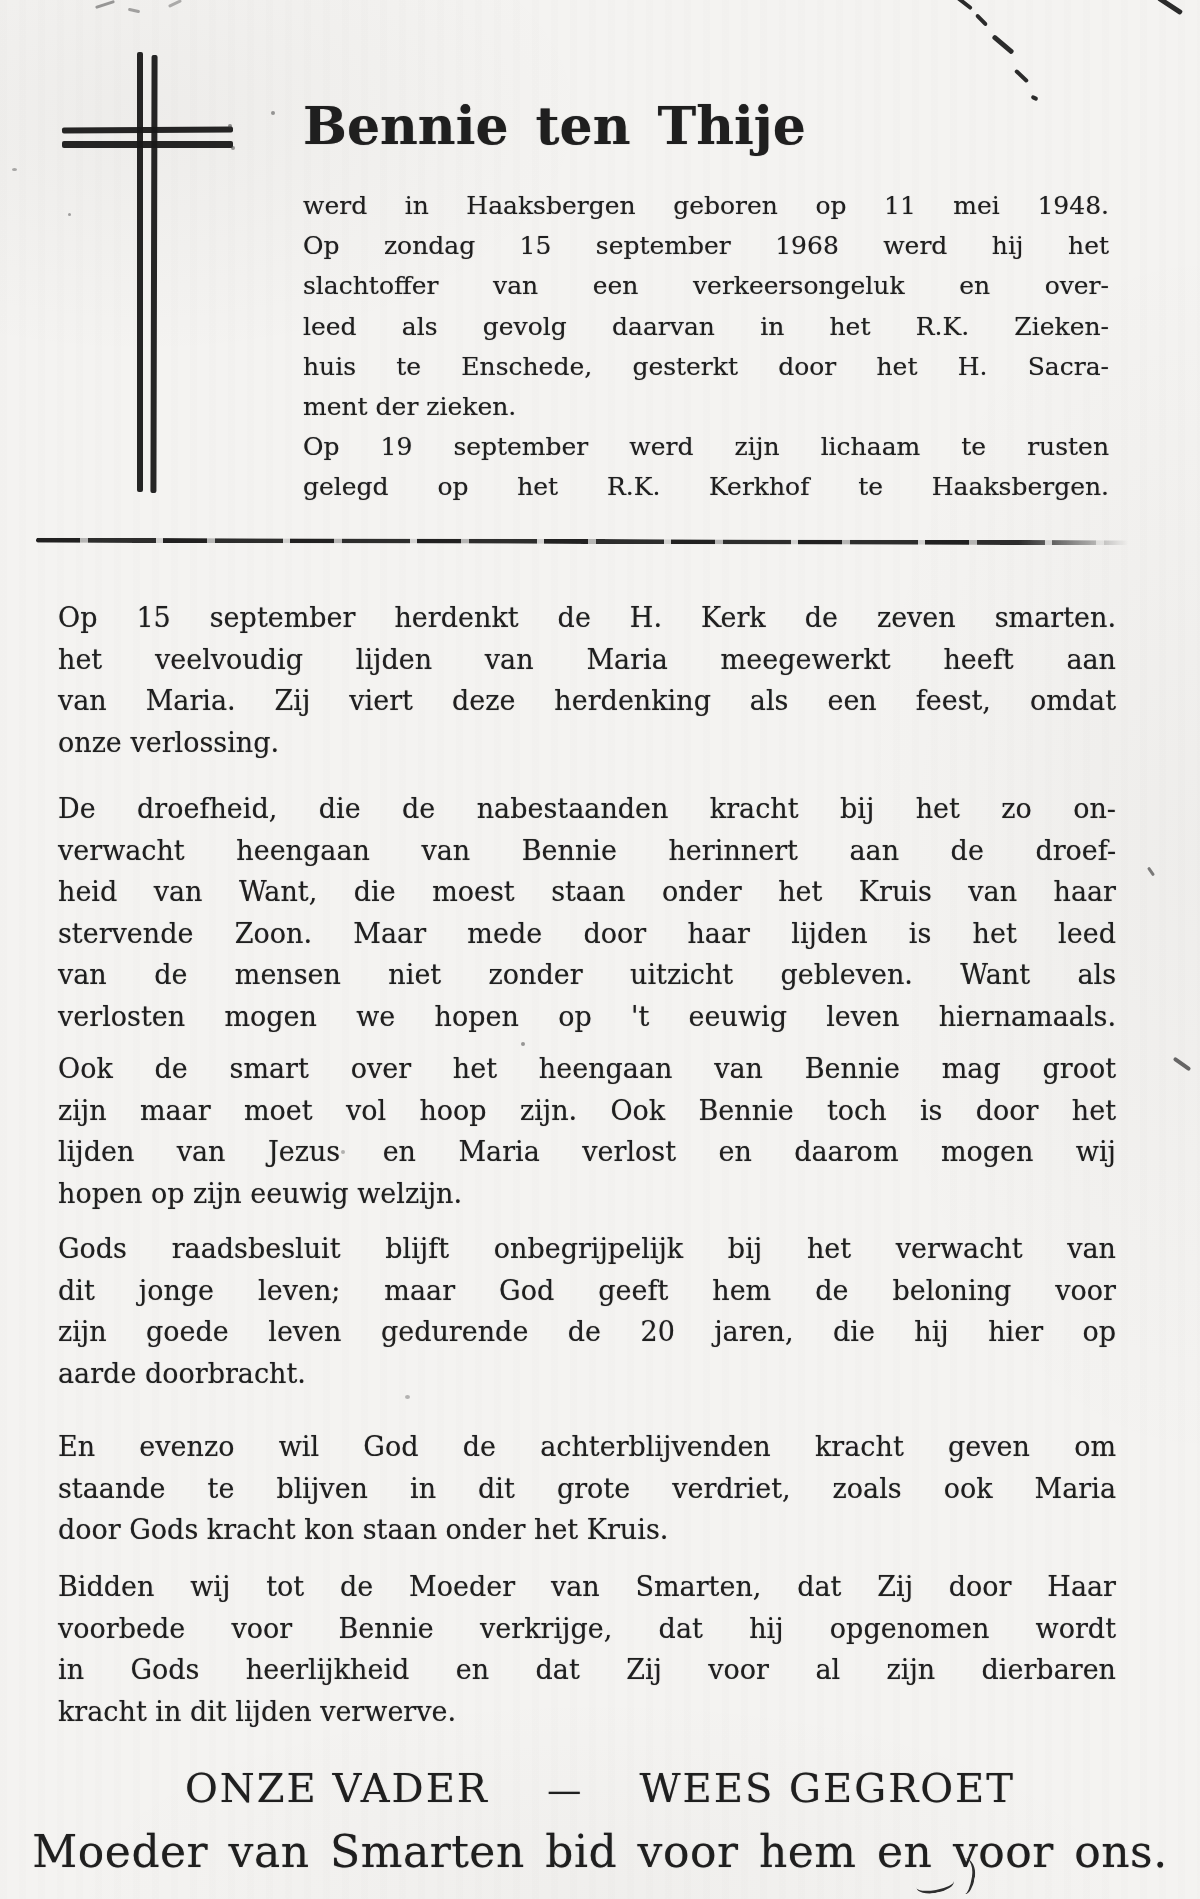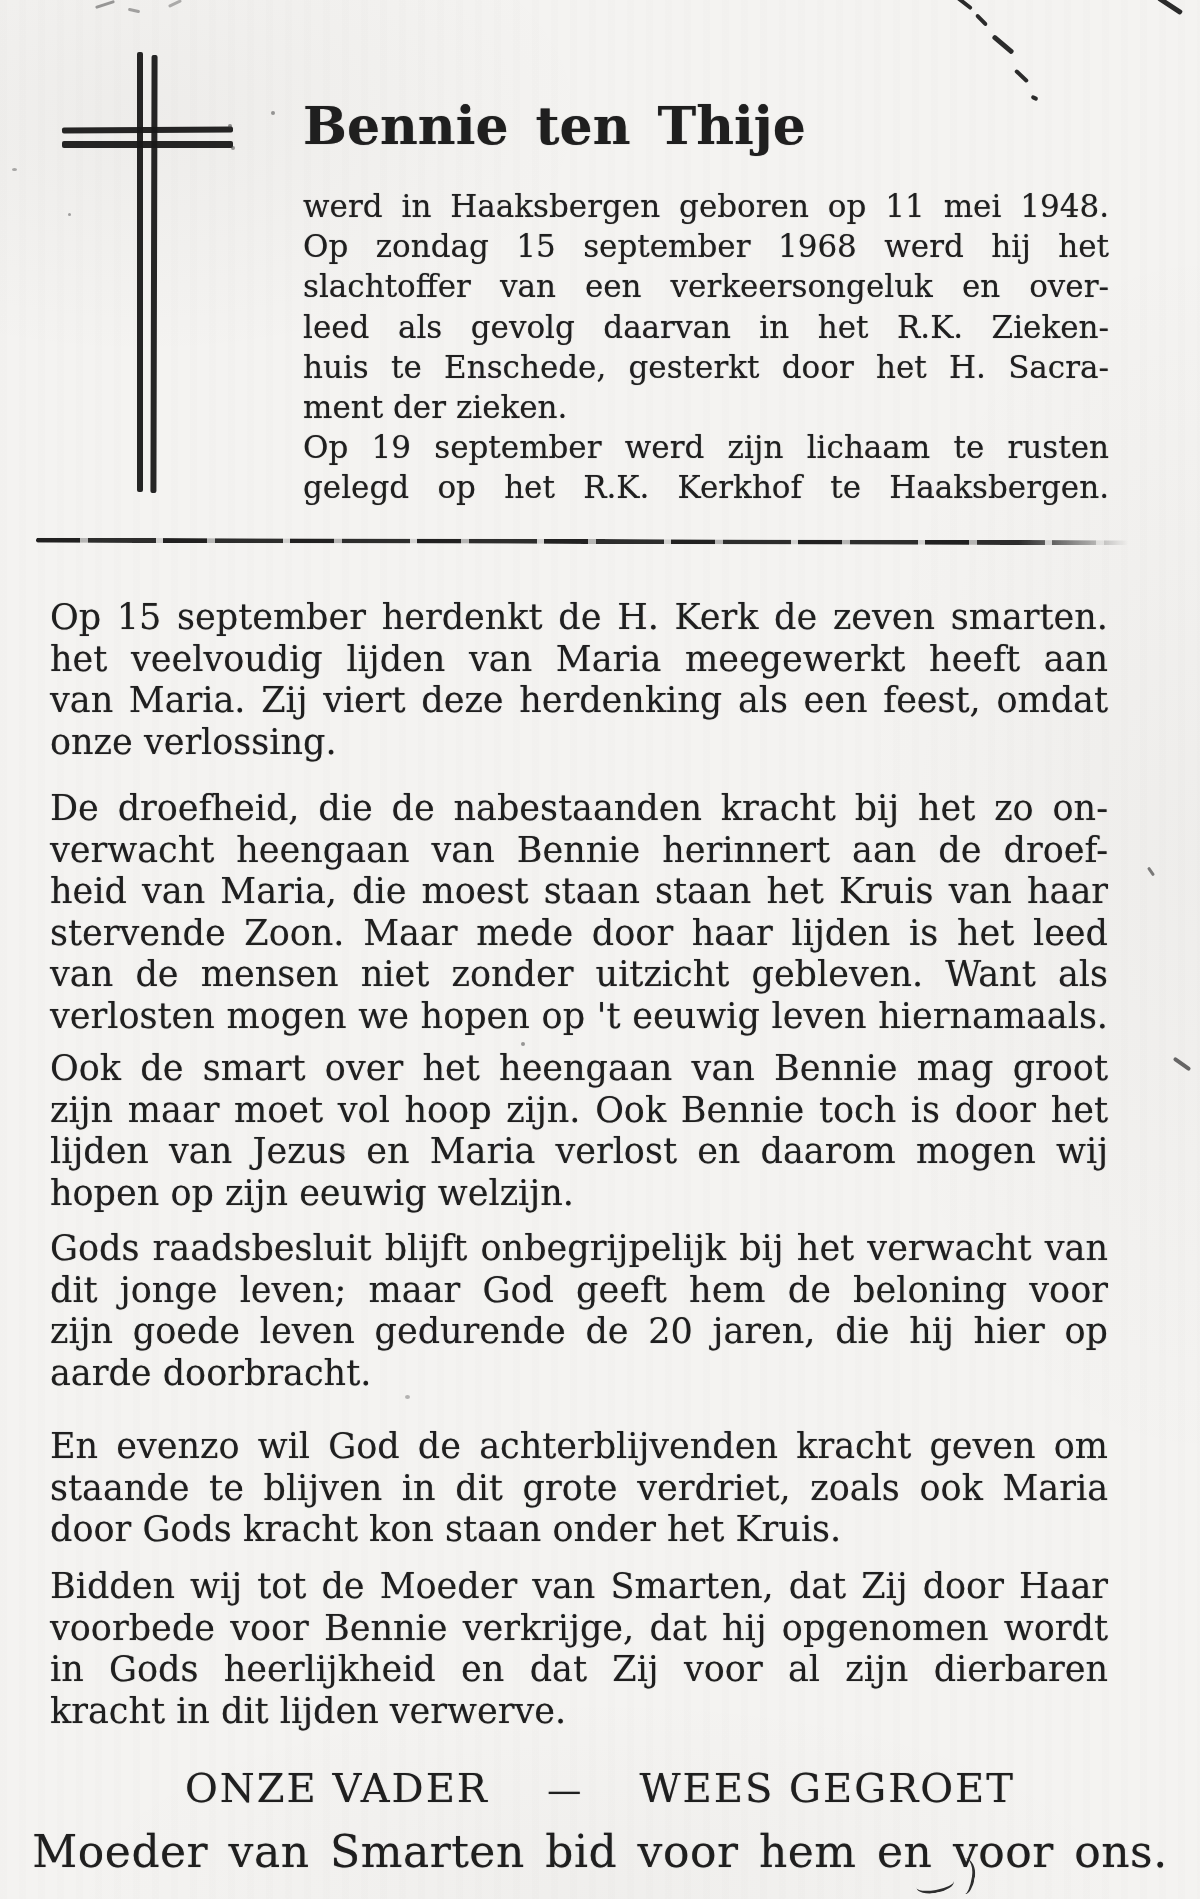--- a/index.html
+++ b/index.html
@@ -27,34 +27,34 @@
   .cross .v2{left:151px;top:55px;width:6px;height:438px;transform:rotate(.15deg);}
   .cross .h1{left:62px;top:127px;width:171px;height:6px;transform:rotate(-.3deg);}
   .cross .h2{left:62px;top:141px;width:171px;height:7px;}
 
   .title{
     position:absolute;left:303px;top:96px;width:600px;
     font-size:52px;line-height:60px;font-weight:700;
     letter-spacing:0px;word-spacing:9px;white-space:nowrap;
   }
 
-  .intro{position:absolute;left:303px;top:186px;width:806px;font-size:31px;}
+  .intro{position:absolute;left:303px;top:186px;width:806px;font-size:25px;}
   .intro .line{line-height:40.2px;height:40.2px;}
 
   .divider{
     position:absolute;left:36px;top:539px;width:1092px;height:5px;
     background:repeating-linear-gradient(90deg,
       rgba(15,15,15,.92) 0 44px, rgba(25,25,25,.28) 44px 52px,
       rgba(10,10,10,.85) 52px 120px, rgba(25,25,25,.15) 120px 127px);
     -webkit-mask-image:linear-gradient(90deg,#000 0 90%,transparent);
             mask-image:linear-gradient(90deg,#000 0 90%,transparent);
     transform:rotate(.12deg);border-radius:2px;
   }
 
-  .para{position:absolute;left:50px;width:1058px;font-size:35px;}
+  .para{position:absolute;left:58px;width:1058px;font-size:27px;}
   .para .line{line-height:41.5px;height:41.5px;}
   .p2{top:597px;} .p3{top:788px;} .p4{top:1048px;}
   .p5{top:1228px;} .p6{top:1426px;} .p7{top:1566px;}
 
   .line{white-space:normal;text-align:left;}
   .line.s{text-align:justify;text-align-last:justify;}
 
   .prayer{
     position:absolute;left:185px;top:1764px;width:830px;
     display:flex;justify-content:space-between;align-items:baseline;
@@ -101,21 +101,21 @@
 
   <div class="para p2">
       <div class="line s">Op 15 september herdenkt de H. Kerk de zeven smarten.</div>
       <div class="line s">het veelvoudig lijden van Maria meegewerkt heeft aan</div>
       <div class="line s">van Maria. Zij viert deze herdenking als een feest, omdat</div>
       <div class="line">onze verlossing.</div>
     </div>
   <div class="para p3">
       <div class="line s">De droefheid, die de nabestaanden kracht bij het zo on-</div>
       <div class="line s">verwacht heengaan van Bennie herinnert aan de droef-</div>
-      <div class="line s">heid van Maria, die moest staan staan het Kruis van haar</div>
+      <div class="line s">heid van Want, die moest staan onder het Kruis van haar</div>
       <div class="line s">stervende Zoon. Maar mede door haar lijden is het leed</div>
       <div class="line s">van de mensen niet zonder uitzicht gebleven. Want als</div>
       <div class="line s">verlosten mogen we hopen op 't eeuwig leven hiernamaals.</div>
     </div>
   <div class="para p4">
       <div class="line s">Ook de smart over het heengaan van Bennie mag groot</div>
       <div class="line s">zijn maar moet vol hoop zijn. Ook Bennie toch is door het</div>
       <div class="line s">lijden van Jezus en Maria verlost en daarom mogen wij</div>
       <div class="line">hopen op zijn eeuwig welzijn.</div>
     </div>

